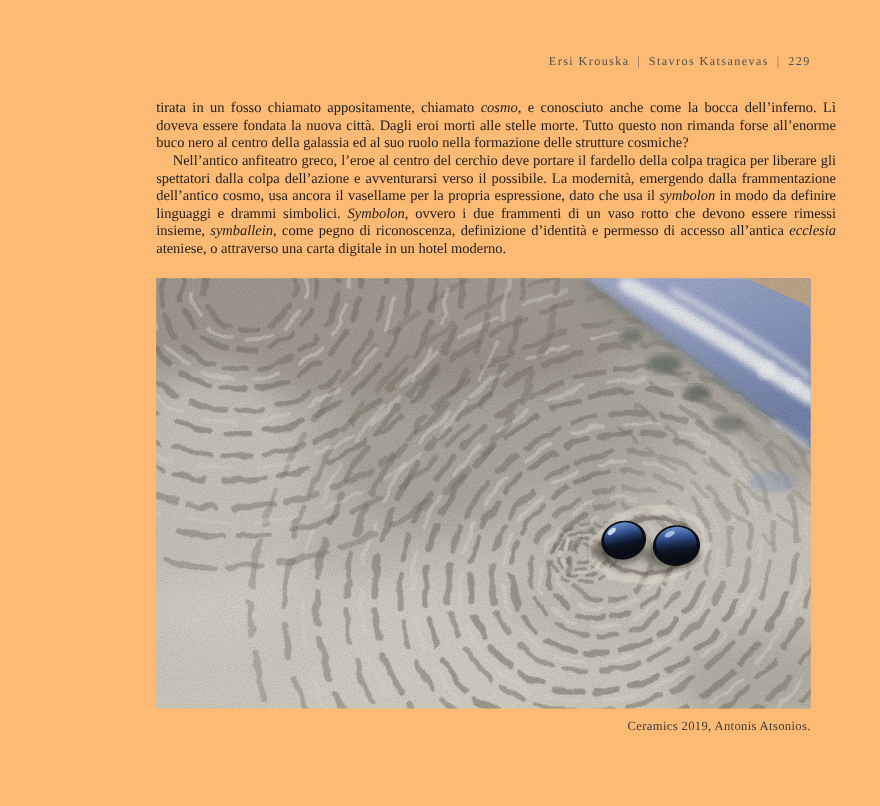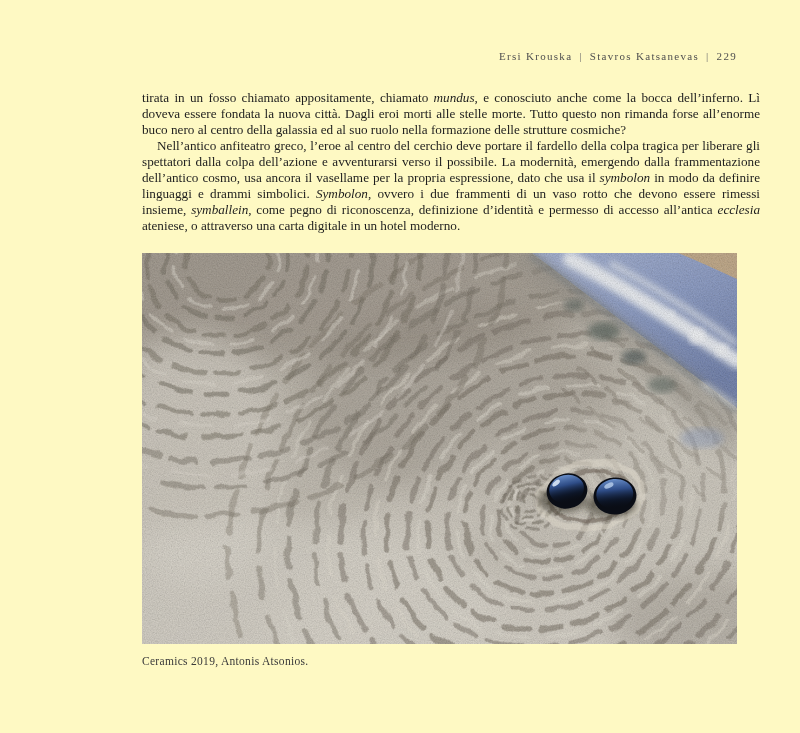--- a/index.html
+++ b/index.html
@@ -4,21 +4,21 @@
 <style>
   html, body {
     margin: 0; padding: 0;
     width: 800px; height: 733px;
     background: #ffffff;
     overflow: hidden;
   }
   .page {
     position: relative;
     width: 800px; height: 733px;
-    background: #fef9c3;
+    background: #fdba74;
     font-family: "Liberation Serif", serif;
   }
   .running-head {
     position: absolute;
     top: 50px; left: 142px; width: 595px;
     text-align: right;
     font-size: 11px;
     color: #4f4f4f;
     letter-spacing: 1.3px;
     white-space: nowrap;
@@ -36,37 +36,37 @@
   .body-text p.indent { text-indent: 15px; }
   .body-text em { font-style: italic; }
   .figure {
     position: absolute;
     top: 253px; left: 142px; width: 595px;
     margin: 0;
   }
   .photo { width: 595px; height: 391px; display: block; }
   .figcaption {
     margin-top: 11px;
-    text-align: left;
+    text-align: right;
     font-size: 11.5px;
     color: #3a3a3a;
     letter-spacing: 0.3px;
   }
 </style>
 </head>
 <body>
 
 <div class="page">
 
   <header class="running-head">
     <span>Ersi Krouska</span><span class="sep">|</span><span>Stavros Katsanevas</span><span class="sep">|</span><span>229</span>
   </header>
 
   <main class="body-text">
-      <p class=""><span>tirata in un fosso chiamato appositamente, chiamato </span><em>mundus</em><span>, e conosciuto anche come la bocca dell’inferno. Lì doveva essere fondata la nuova città. Dagli eroi morti alle stelle morte. Tutto questo non rimanda forse all’enorme buco nero al centro della galassia ed al suo ruolo nella formazione delle strutture cosmiche?</span></p>
+      <p class=""><span>tirata in un fosso chiamato appositamente, chiamato </span><em>cosmo</em><span>, e conosciuto anche come la bocca dell’inferno. Lì doveva essere fondata la nuova città. Dagli eroi morti alle stelle morte. Tutto questo non rimanda forse all’enorme buco nero al centro della galassia ed al suo ruolo nella formazione delle strutture cosmiche?</span></p>
       <p class="indent"><span>Nell’antico anfiteatro greco, l’eroe al centro del cerchio deve portare il fardello della colpa tragica per liberare gli spettatori dalla colpa dell’azione e avventurarsi verso il possibile. La modernità, emergendo dalla frammentazione dell’antico cosmo, usa ancora il vasellame per la propria espressione, dato che usa il </span><em>symbolon</em><span> in modo da definire linguaggi e drammi simbolici. </span><em>Symbolon</em><span>, ovvero i due frammenti di un vaso rotto che devono essere rimessi insieme, </span><em>symballein</em><span>, come pegno di riconoscenza, definizione d’identità e permesso di accesso all’antica </span><em>ecclesia</em><span> ateniese, o attraverso una carta digitale in un hotel moderno.</span></p>
     </main>
 
   <figure class="figure">
     <svg class="photo" viewBox="0 0 595 391" xmlns="http://www.w3.org/2000/svg" role="img">
       <title>Two black glazed ceramic eggs resting on beach sand raked into concentric furrows, with blue sea surf in the top right corner.</title>
       <defs>
         <linearGradient id="sandBase" x1="0" y1="0" x2="1" y2="1">
           <stop offset="0" stop-color="#aaa294"></stop>
           <stop offset="0.55" stop-color="#bdb6a8"></stop>

